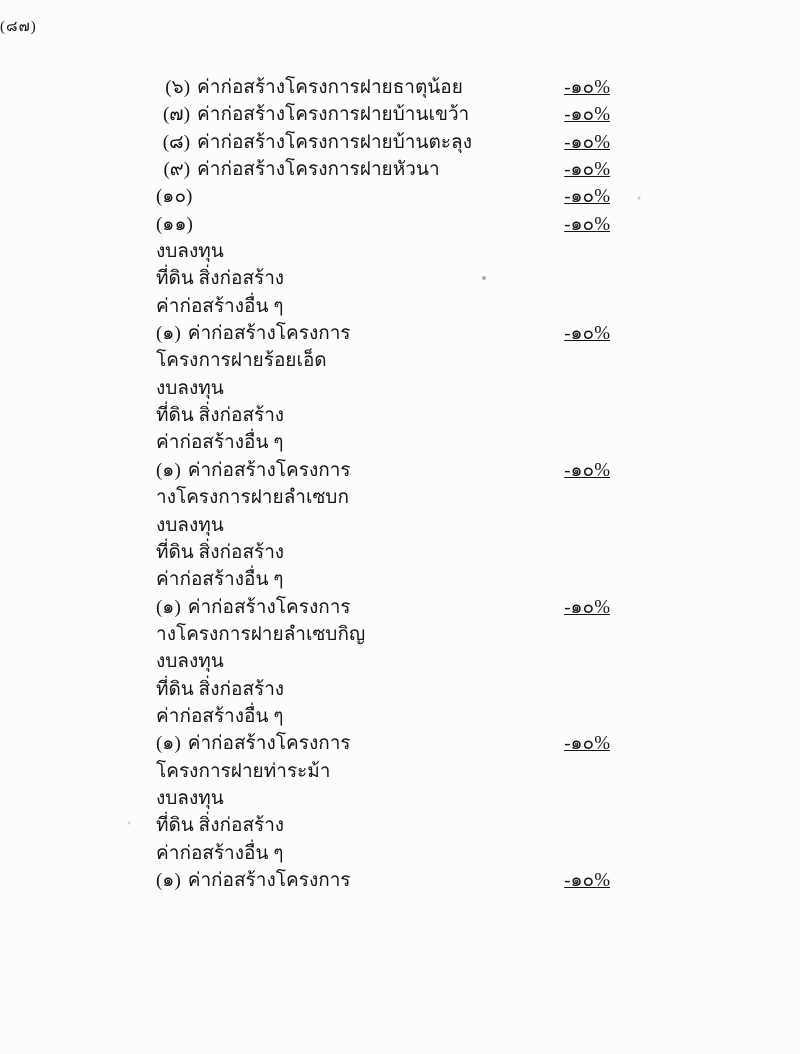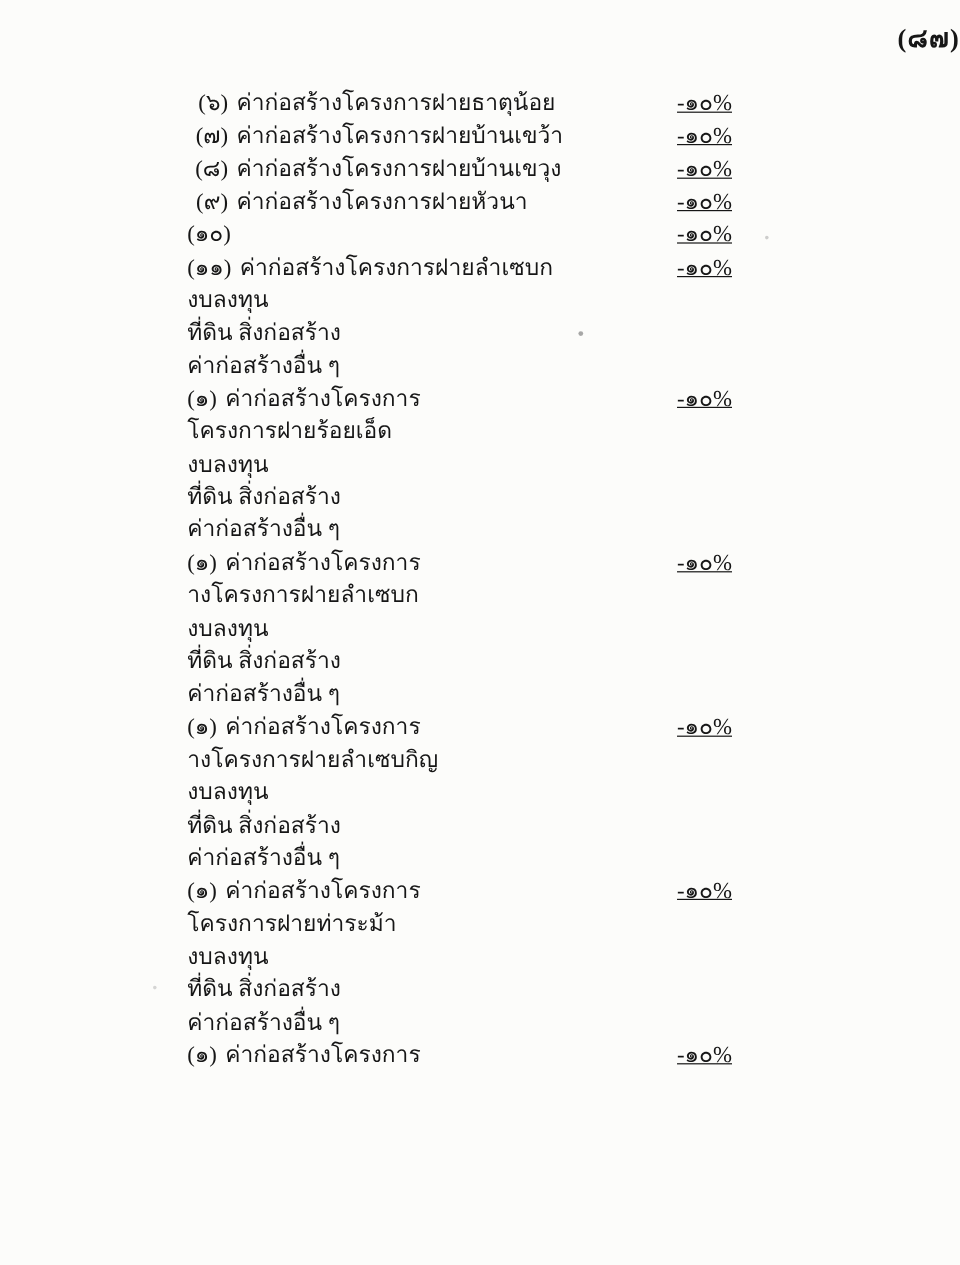--- a/index.html
+++ b/index.html
@@ -15,24 +15,23 @@
     width: 800px;
     height: 1054px;
     overflow: hidden;
     color: #161616;
   }
   .page-num {
     position: absolute;
     top: 14px;
     left: 0;
     width: 100%;
-    text-align: right;
-    font-size: 22px;
+    text-align: left;
+    font-size: 15px;
     letter-spacing: 1px;
-    font-weight: bold;
   }
   .content {
     position: absolute;
     top: 73px;
     left: 156px;
     width: 454px;
     font-size: 19px;
   }
   .row {
     display: flex;
@@ -76,35 +75,34 @@
       <span class="label">ค่าก่อสร้างโครงการฝายธาตุน้อย</span>
       <span class="value">-๑๐%</span>
     </div>
     <div class="row item">
       <span class="num">(๗)</span>
       <span class="label">ค่าก่อสร้างโครงการฝายบ้านเขว้า</span>
       <span class="value">-๑๐%</span>
     </div>
     <div class="row item">
       <span class="num">(๘)</span>
-      <span class="label">ค่าก่อสร้างโครงการฝายบ้านเขวุง</span>
+      <span class="label">ค่าก่อสร้างโครงการฝายบ้านตะลุง</span>
       <span class="value">-๑๐%</span>
     </div>
     <div class="row item">
       <span class="num">(๙)</span>
       <span class="label">ค่าก่อสร้างโครงการฝายหัวนา</span>
       <span class="value">-๑๐%</span>
     </div>
     <div class="row item">
       <span class="num">(๑๐)</span>
       <span class="value">-๑๐%</span>
     </div>
     <div class="row item">
       <span class="num">(๑๑)</span>
-      <span class="label">ค่าก่อสร้างโครงการฝายลำเซบก</span>
       <span class="value">-๑๐%</span>
     </div>
 
     <div class="row sub">
       <span class="label">งบลงทุน</span>
     </div>
     <div class="row sub">
       <span class="label">ที่ดิน สิ่งก่อสร้าง</span>
     </div>
     <div class="row sub">

